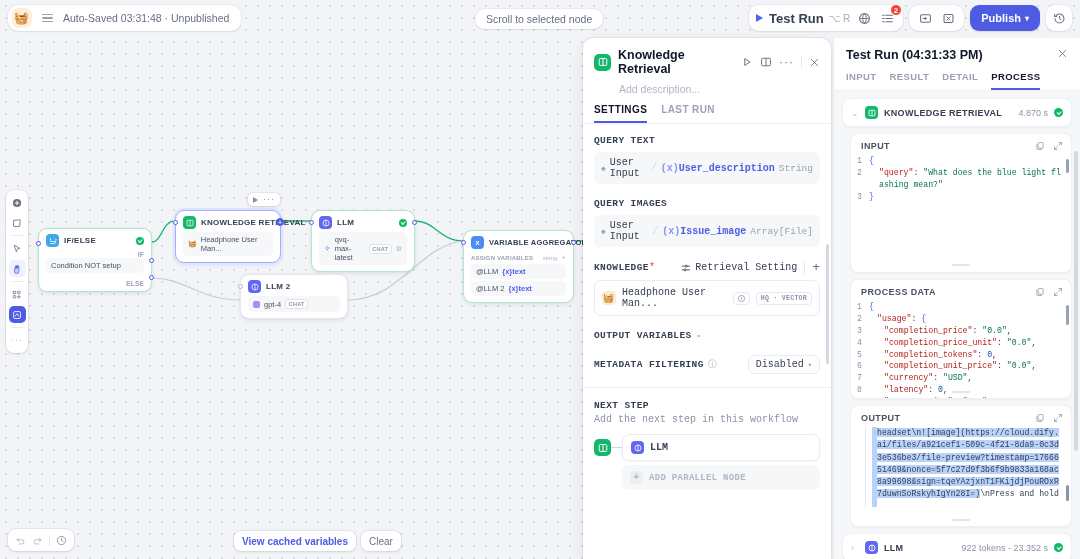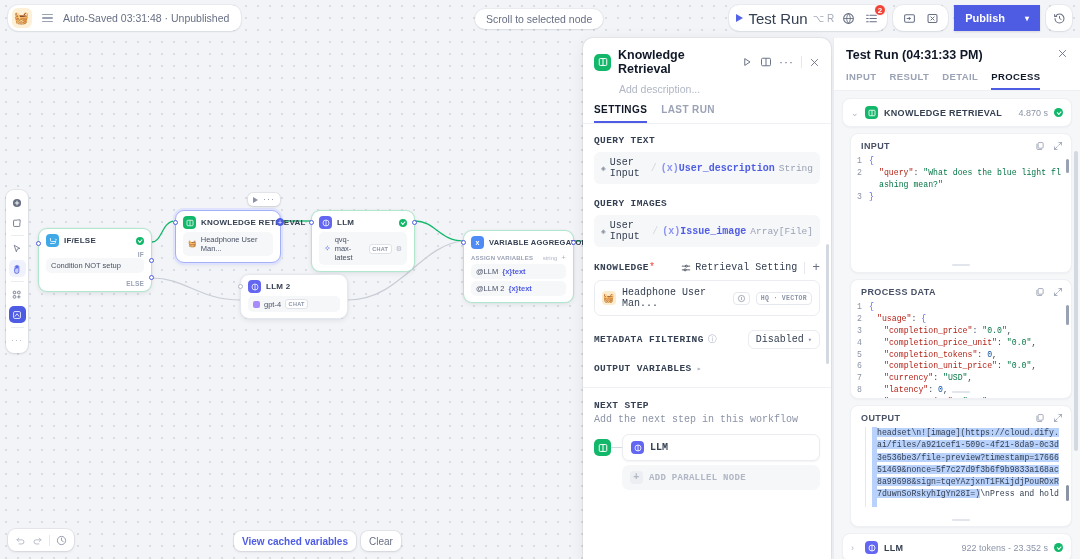--- a/index.html
+++ b/index.html
@@ -55,37 +55,37 @@
   .tr-group {
     display: flex; align-items: center; gap: 5px;
     background: #fff; border-radius: 10px; height: 26px; padding: 0 7px;
     box-shadow: 0 1px 2px rgba(16,24,40,.07), 0 0 0 1px rgba(16,24,40,.04);
   }
   .play-tri {
     width: 0; height: 0; border-left: 7px solid #5464e8;
     border-top: 4.5px solid transparent; border-bottom: 4.5px solid transparent;
     margin-right: 1px;
   }
-  .testrun-label { font-size: 15px; font-weight: 400; color: #354052; }
+  .testrun-label { font-size: 13px; font-weight: 700; color: #354052; }
   .kbd { font-size: 10px; color: #a5aab8; }
   .ic-btn {
     width: 18px; height: 18px; display:flex; align-items:center; justify-content:center;
     color: #676f83; position: relative; cursor: pointer;
   }
   .badge {
     position: absolute; top: -5px; right: -6px;
     min-width: 12px; height: 12px; padding: 0 3px;
     background: #f04438; color: #fff; font-size: 8px; font-weight: 700;
     border-radius: 6px; display:flex; align-items:center; justify-content:center;
     border: 1.5px solid #fff;
   }
   .publish-btn {
-    display:flex; align-items:center; gap: 20px;
+    display:flex; align-items:center; gap: 4px;
     background: #4e5ce4; color: #fff; font-size: 11px; font-weight: 600;
-    border-radius: 0; height: 26px; padding: 0 11px; cursor: pointer;
+    border-radius: 9px; height: 26px; padding: 0 11px; cursor: pointer;
     box-shadow: 0 1px 2px rgba(16,24,40,.12);
   }
   .hist-btn {
     width: 26px; height: 26px; border-radius: 9px; background: #fff;
     display:flex; align-items:center; justify-content:center; color: #676f83;
     box-shadow: 0 1px 2px rgba(16,24,40,.07), 0 0 0 1px rgba(16,24,40,.04);
     cursor: pointer;
   }
 
   
@@ -666,33 +666,33 @@
         <span class="kb-ic2">
           <svg width="9" height="9" viewBox="0 0 16 16" fill="none">
               <circle cx="8" cy="8" r="5.5" stroke="#8b93a6" stroke-width="1.4"></circle>
               <path d="M8 5.5v5" stroke="#8b93a6" stroke-width="1.4"></path>
             </svg>
         </span>
         <span class="kb-tag">HQ · VECTOR</span>
       </div>
 
       <div class="sec-row">
+        <span class="sec-label">OUTPUT VARIABLES</span>
+        <span style="color:#b0b6c4;margin-left:5px;font-size:8px">▸</span>
+      </div>
+
+      <div class="sec-row">
         <span class="sec-label">METADATA FILTERING</span>
         <span style="color:#b0b6c4;margin-left:4px;font-size:9px">ⓘ</span>
         <span class="sec-right">
           <span class="disabled-sel">
             <span>Disabled</span>
             <span style="font-size:7px;color:#8b93a6">▾</span>
           </span>
         </span>
-      </div>
-
-      <div class="sec-row">
-        <span class="sec-label">OUTPUT VARIABLES</span>
-        <span style="color:#b0b6c4;margin-left:5px;font-size:8px">▸</span>
       </div>
 
       <div class="divider"></div>
 
       <div class="next-title">NEXT STEP</div>
       <div class="next-sub">Add the next step in this workflow</div>
       <div class="next-row">
         <span class="next-sq">
           <svg width="10" height="10" viewBox="0 0 16 16" fill="none">
               <rect x="2" y="2.5" width="12" height="11" rx="1.5" stroke="#fff" stroke-width="1.6"></rect>

